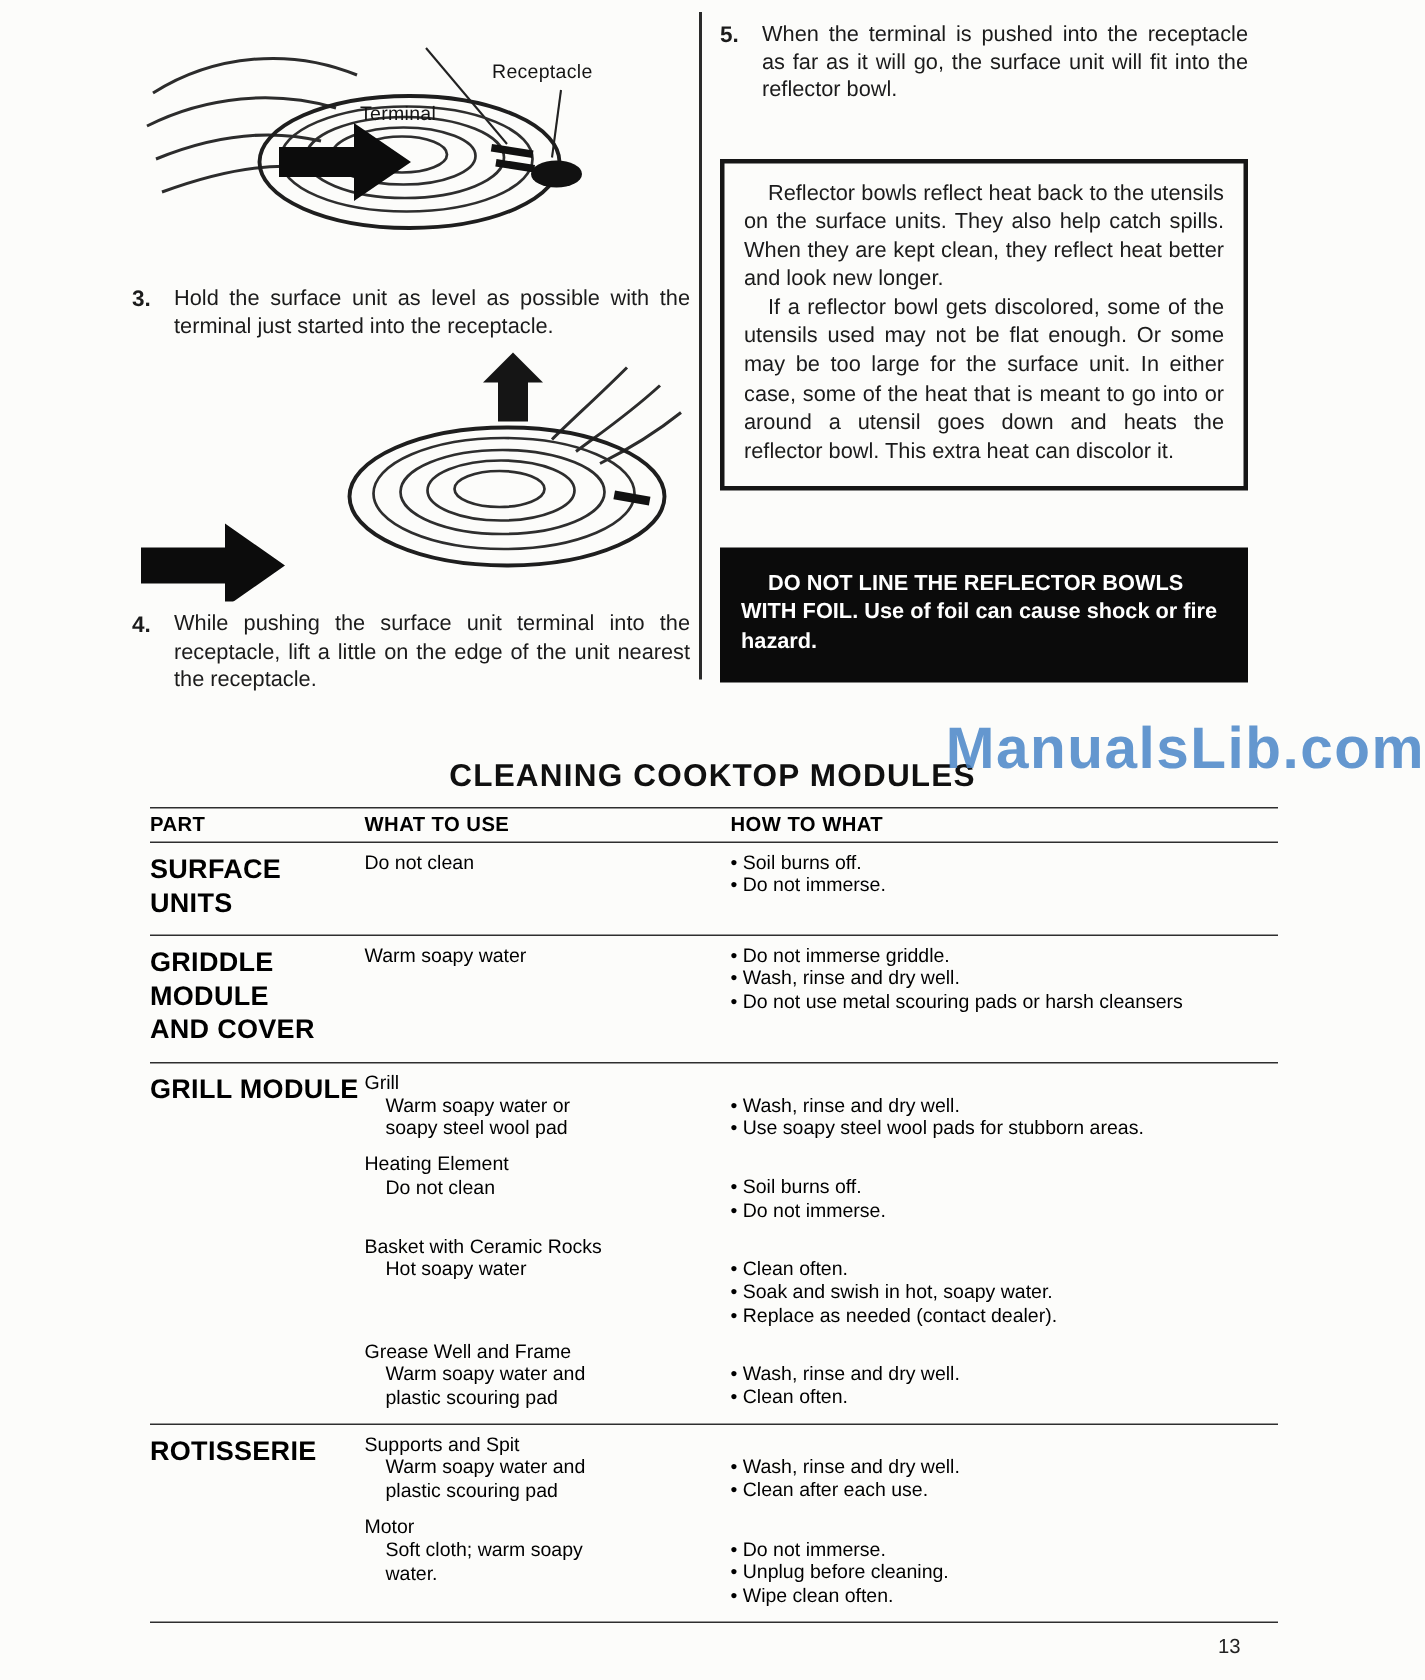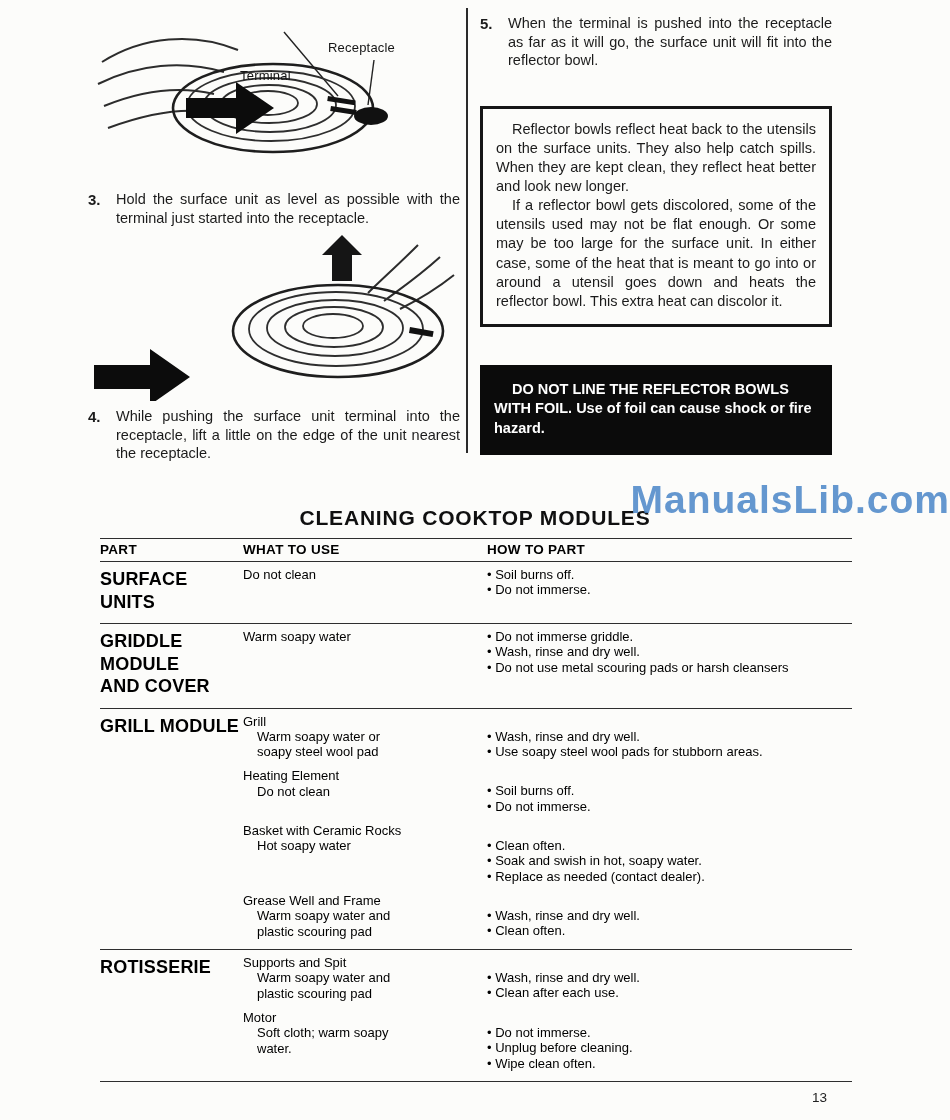--- a/index.html
+++ b/index.html
@@ -158,21 +158,21 @@
     </div>
   </div>
 
   <div class="section-title">CLEANING COOKTOP MODULES</div>
   <div class="watermark">ManualsLib.com</div>
 
   <div class="table-wrap">
     <div class="thead">
       <div>PART</div>
       <div>WHAT TO USE</div>
-      <div>HOW TO PART</div>
+      <div>HOW TO WHAT</div>
     </div>
     <div id="table-body">
         <div class="trow">
           <div class="part">
             <div>SURFACE UNITS</div>
           </div>
           <div class="groups">
             <div class="group no-title">
               <div class="use">
                 <div class="use-line">Do not clean</div>

